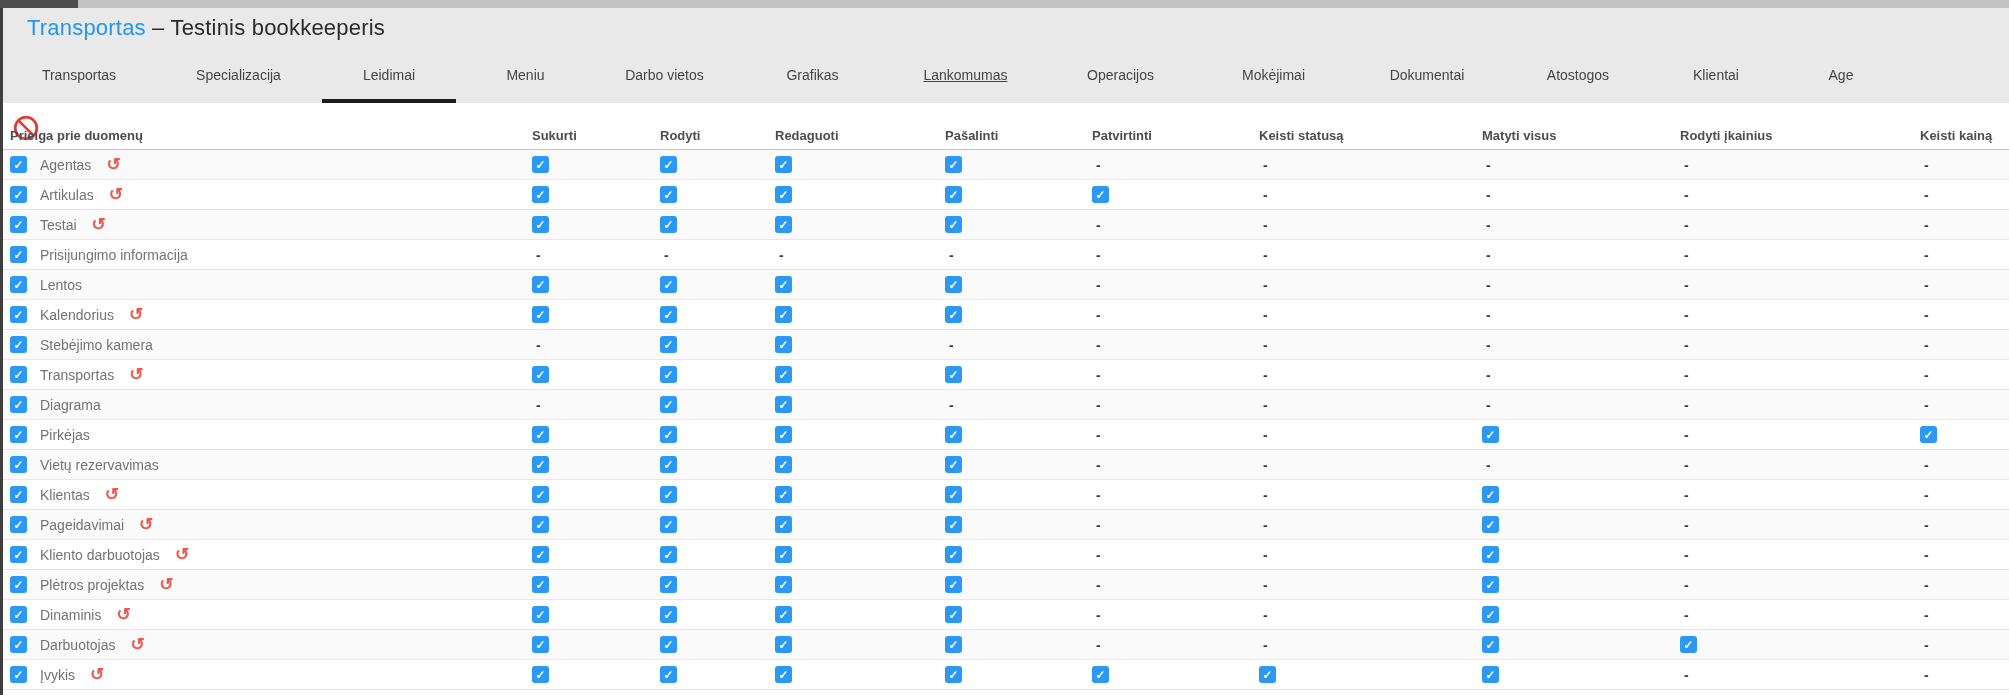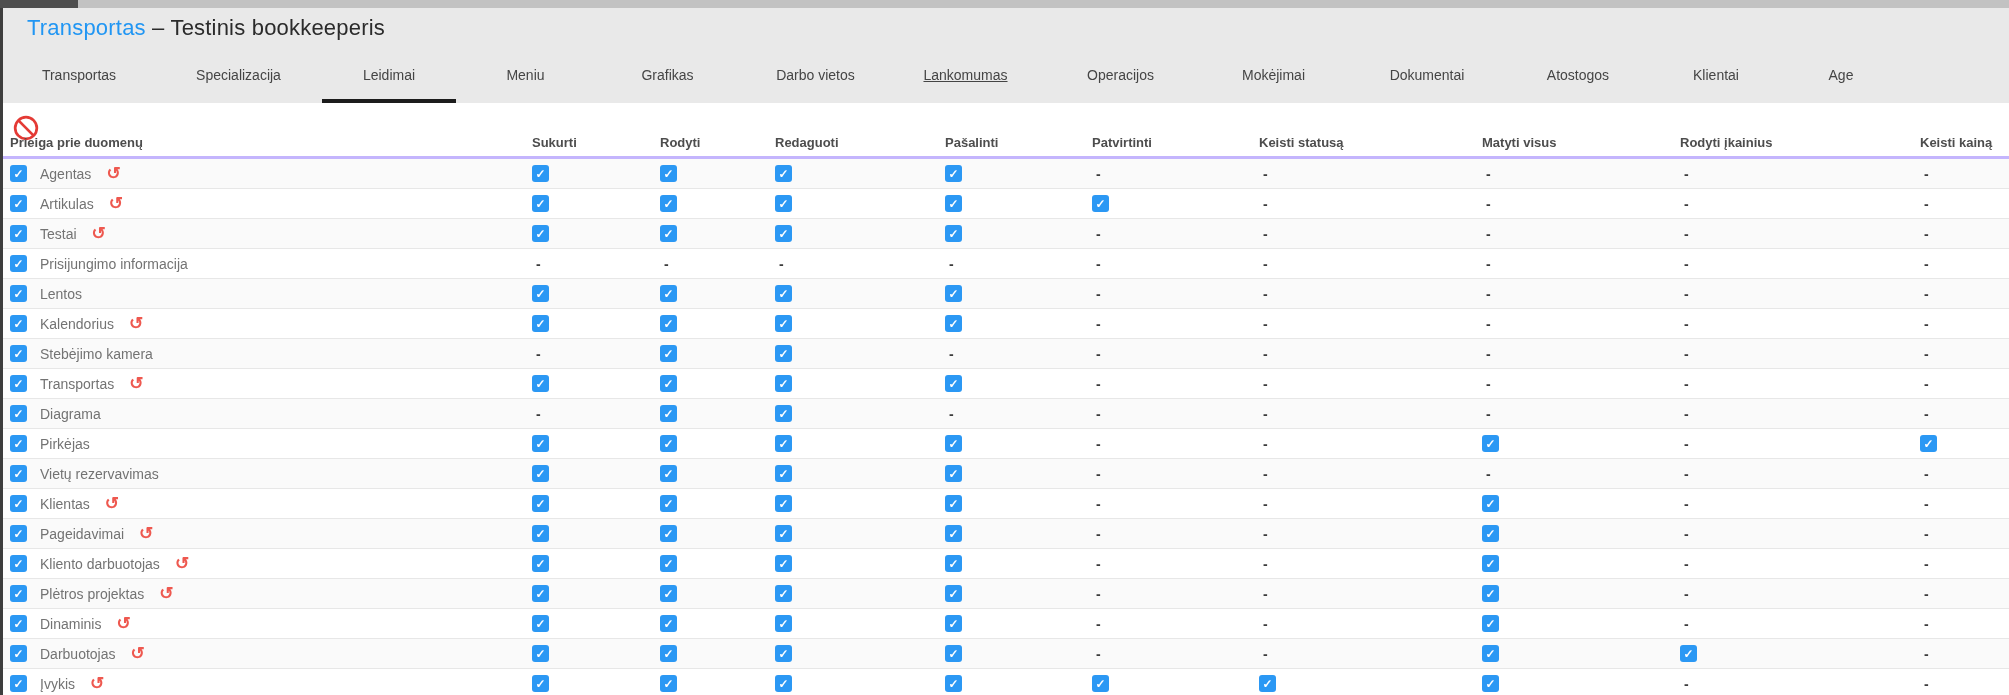--- a/index.html
+++ b/index.html
@@ -20,21 +20,21 @@
   .title .primary{color:#2196f3;cursor:pointer;}
   .title .secondary{color:#2b2b2b;}
   .tabs{position:absolute;left:0;bottom:0;height:56px;display:flex;align-items:stretch;white-space:nowrap;}
   .tab{flex:none;display:flex;align-items:center;justify-content:center;
        font-size:14px;color:#454545;position:relative;cursor:pointer;box-sizing:border-box;}
   .tab.active::after{content:"";position:absolute;left:3px;right:3px;bottom:0;height:4px;background:#1c1c1c;}
 
   main{position:absolute;top:103px;left:0;width:2009px;}
   .grid{display:grid;grid-template-columns:532px 128px 115px 170px 147px 167px 223px 198px 240px 89px;}
 
-  .table-head{height:56px;position:relative;box-sizing:border-box;border-bottom:3px solid #c4b5fd;}
+  .table-head{height:47px;position:relative;box-sizing:border-box;border-bottom:1px solid #c4b5fd;}
   .no-access{position:absolute;left:13px;top:12px;width:26px;height:26px;cursor:pointer;}
   .head-grid{position:absolute;left:0;right:0;bottom:6px;}
   .hcell{font-size:13px;font-weight:700;color:#4d4d4d;}
   .hcell.first{padding-left:10px;}
 
   .row{height:30px;box-sizing:border-box;border-bottom:1px solid #e7e7e7;align-items:center;}
   .row.striped{background:#fafafa;}
   .label-cell{display:flex;align-items:center;padding-left:10px;}
   .cb{width:17px;height:17px;background:#2b98f4;border-radius:3px;color:#fff;
       display:flex;align-items:center;justify-content:center;
@@ -52,22 +52,22 @@
 </div>
 <div class="left-edge"></div>
 
 <header>
   <div class="title"><span class="primary">Transportas</span><span class="secondary"> – Testinis bookkeeperis</span></div>
   <nav class="tabs">
       <div class="tab" style="width: 158px;">Transportas</div>
       <div class="tab" style="width: 161px;">Specializacija</div>
       <div class="tab active" style="width: 140px;">Leidimai</div>
       <div class="tab" style="width: 133px;">Meniu</div>
+      <div class="tab" style="width: 145px;">Darbo vietos</div>
       <div class="tab" style="width: 151px;">Grafikas</div>
-      <div class="tab" style="width: 145px;">Darbo vietos</div>
       <div class="tab" style="width: 155px; text-decoration: underline;">Lankomumas</div>
       <div class="tab" style="width: 155px;">Operacijos</div>
       <div class="tab" style="width: 151px;">Mokėjimai</div>
       <div class="tab" style="width: 156px;">Dokumentai</div>
       <div class="tab" style="width: 146px;">Atostogos</div>
       <div class="tab" style="width: 130px;">Klientai</div>
       <div class="tab" style="width: 120px;">Age</div>
     </nav>
 </header>
 

